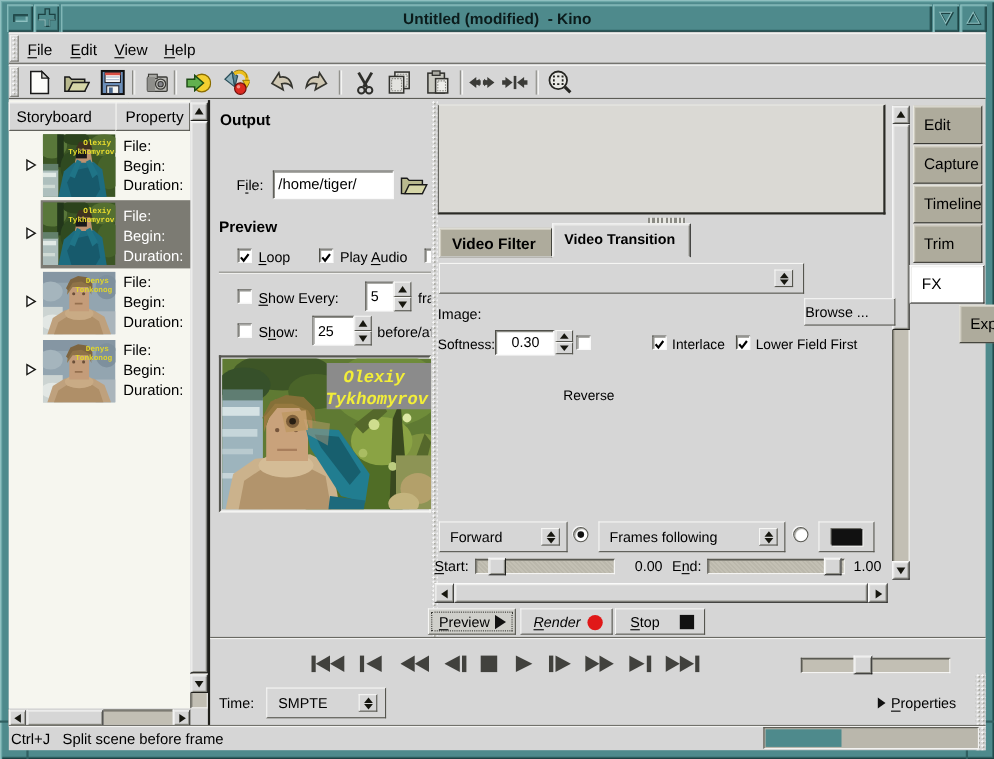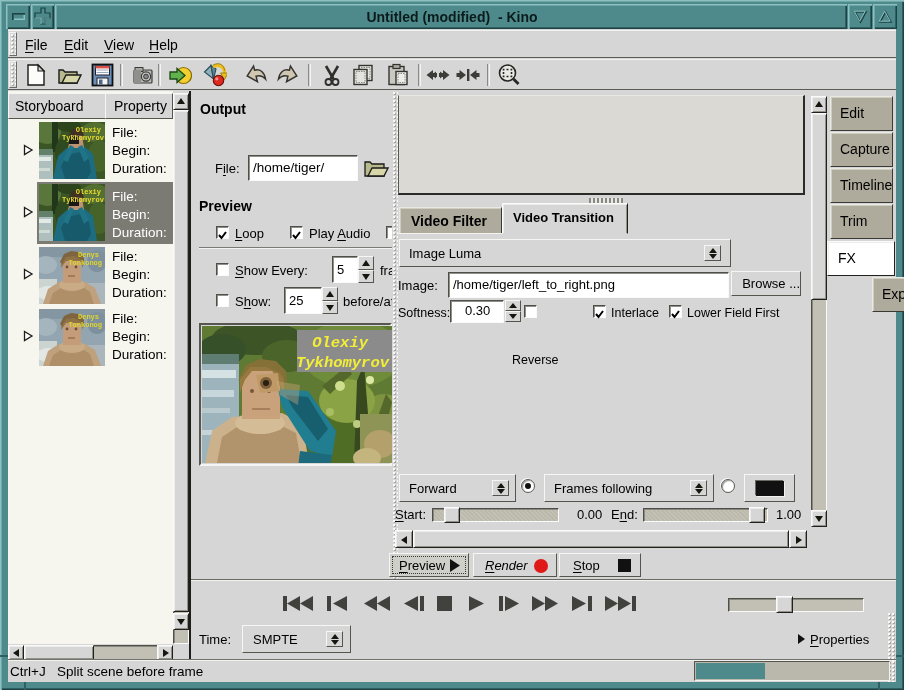--- a/index.html
+++ b/index.html
@@ -358,31 +358,27 @@
 <div class="a bev" style="left:811px;top:113px;width:16px;height:187px;"></div>
 <div class="a bev" style="left:811px;top:510px;width:16px;height:17px;">
       <div class="dnar" style="margin:5px auto;"></div>
     </div>
 <div class="a" style="left:589px;top:198px;width:34px;height:5px;background-image:repeating-linear-gradient(90deg,#8a8a84 0 2px,#e8e8e2 2px 4px);"></div>
 <div class="a tab lbl b" style="left:399px;top:207px;width:103px;height:27px;padding:5px 0 0 11px;">Video Filter</div>
 <div class="a" style="left:502px;top:203px;width:126px;height:31px;background:#d6d6d6;border:1px solid;border-color:#fafafa #20201d transparent #fafafa;box-shadow:inset 1px 1px 0 #ececea,inset -1px 0 0 #92928a;"></div>
 <div class="a lbl b" style="left:513px;top:210px;">Video Transition</div>
 <div class="a" style="left:398px;top:233px;width:104px;height:1px;background:#f2f2f0;"></div>
 <div class="a bev2" style="left:399px;top:239px;width:332px;height:28px;">
-      <div class="lbl" style="margin:6px 0 0 9px;">Image Luma</div>
       <div class="bev2" style="position:absolute;right:9px;top:5px;width:17px;height:16px;display:flex;flex-direction:column;align-items:center;justify-content:center;gap:1px;">
         <div style="width:0;height:0;border-left:4px solid transparent;border-right:4px solid transparent;border-bottom:5px solid #16160f;"></div>
         <div style="width:0;height:0;border-left:4px solid transparent;border-right:4px solid transparent;border-top:5px solid #16160f;"></div>
       </div>
     </div>
 <div class="a lbl" style="left:398px;top:278px;">Image:</div>
-<div class="a sunk" style="left:448px;top:272px;width:281px;height:26px;">
-      <div class="lbl" style="margin:4px 0 0 4px;">/home/tiger/left_to_right.png</div>
-    </div>
-<div class="a bev2 lbl" style="left:731px;top:271px;width:70px;height:25px;text-align:right;padding-top:4px;">Browse ...</div>
+<div class="a bev2 lbl" style="left:731px;top:271px;width:83px;height:25px;text-align:left;padding-top:4px;">Browse ...</div>
 <div class="a lbl" style="left:398px;top:306px;font-size:12.5px;">Softness:</div>
 <div class="a sunk" style="left:450px;top:300px;width:54px;height:23px;">
       <div class="lbl" style="margin:2px 0 0 14px;">0.30</div>
     </div>
 <div class="a" style="left:505px;top:300px;width:15px;height:23px;">
       <div class="spinb" style="width:16px;height:11px;">
         <div class="upar" style="border-bottom-width:5px;"></div>
       </div>
       <div class="spinb" style="width:16px;height:11px;">
         <div class="dnar" style="border-top-width:5px;"></div>

